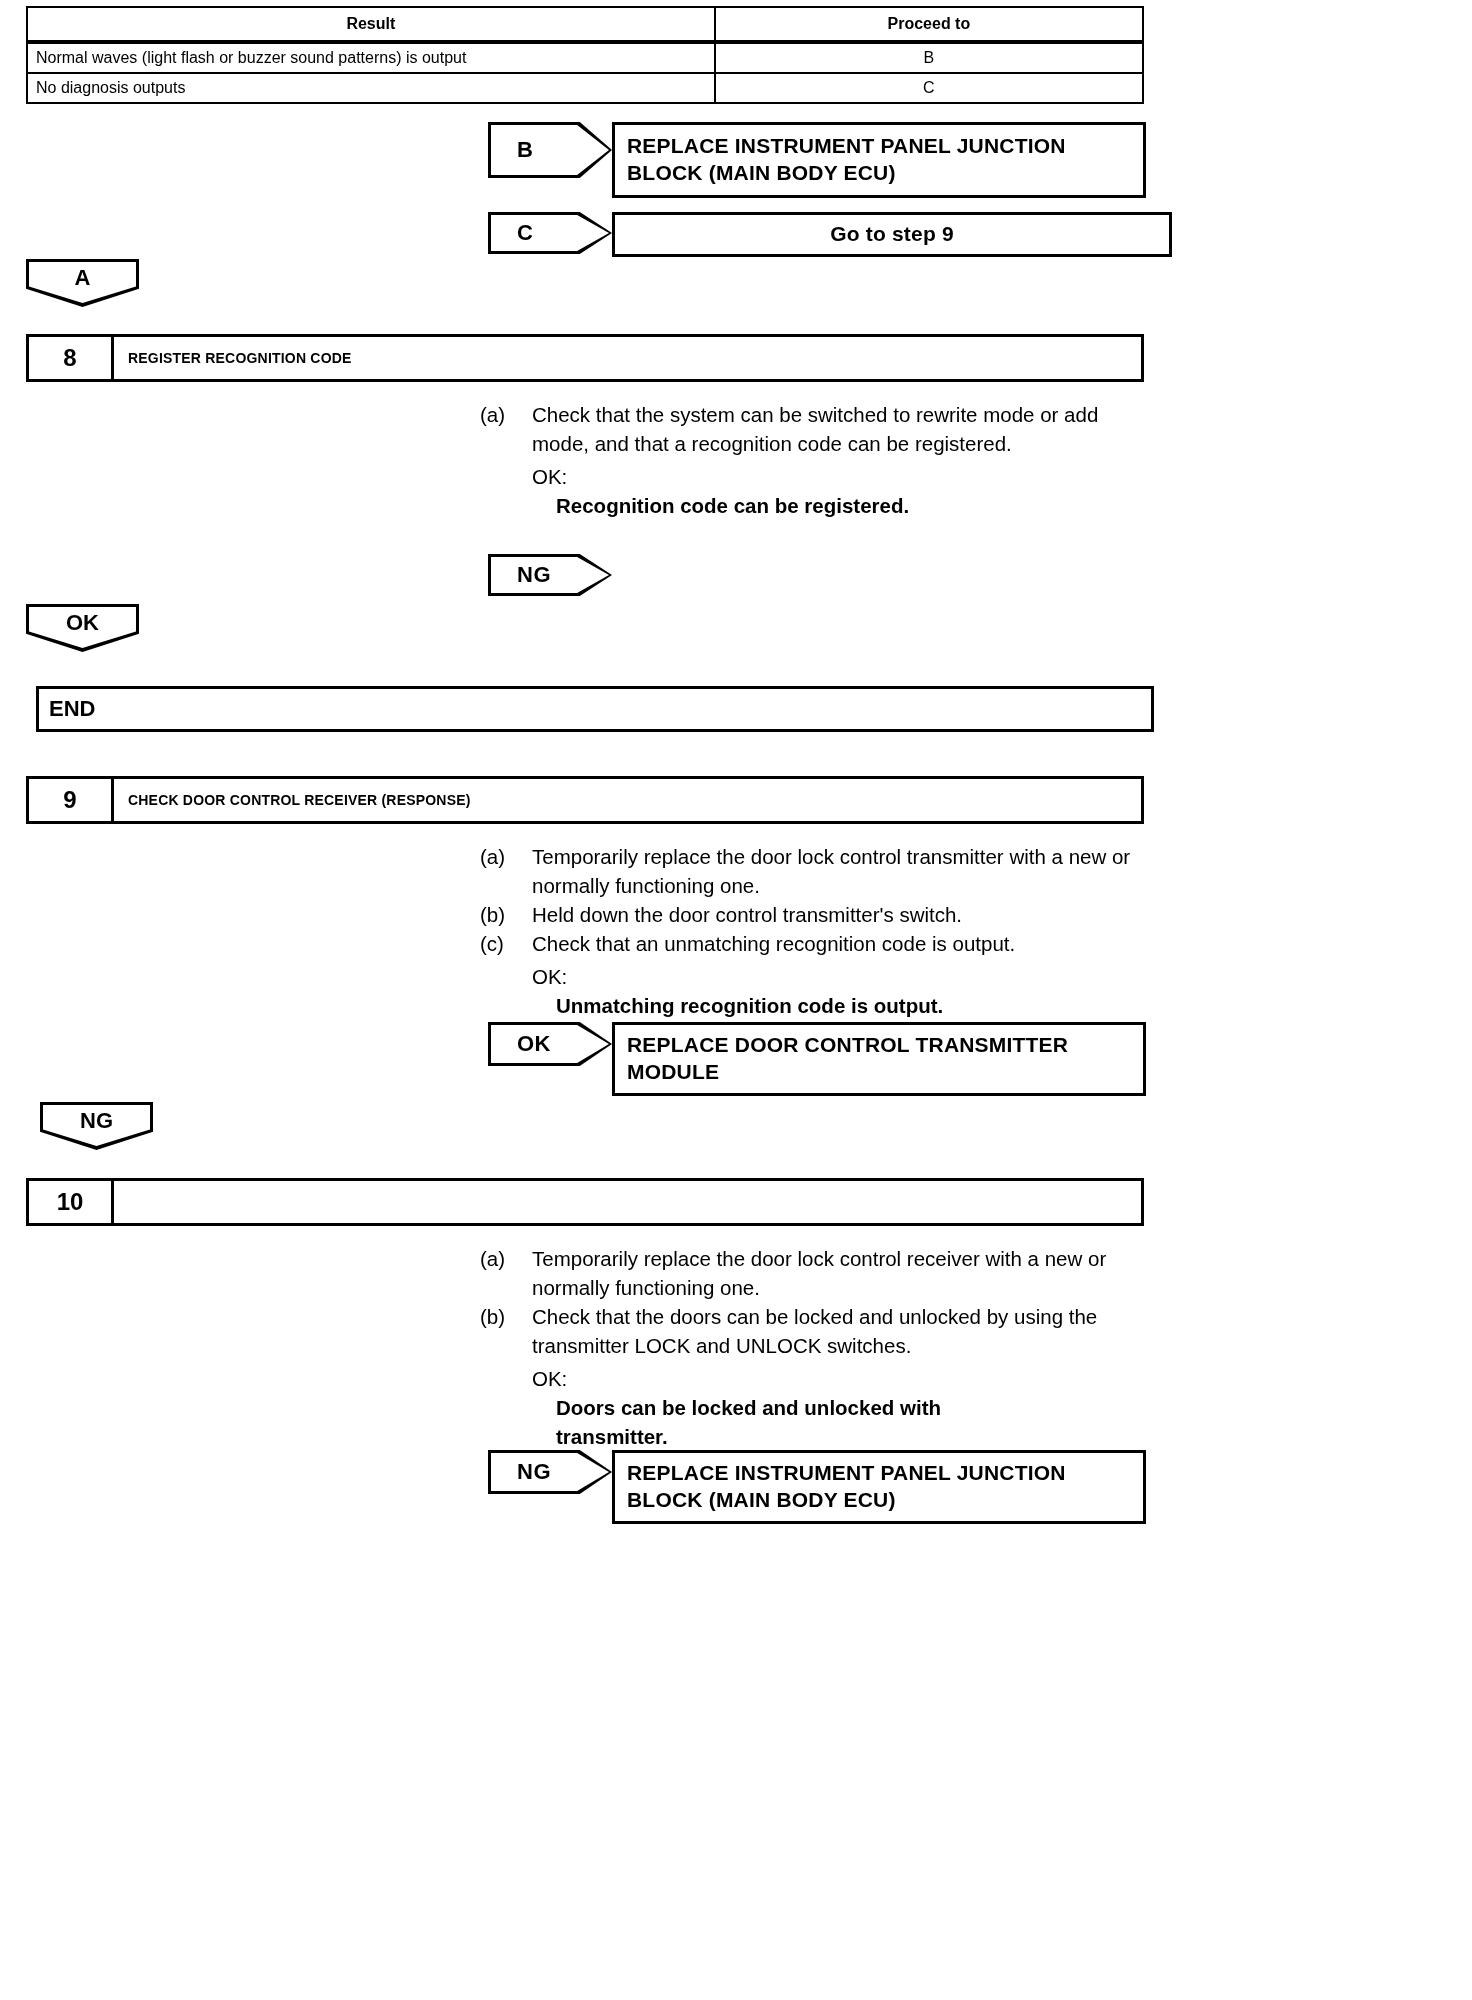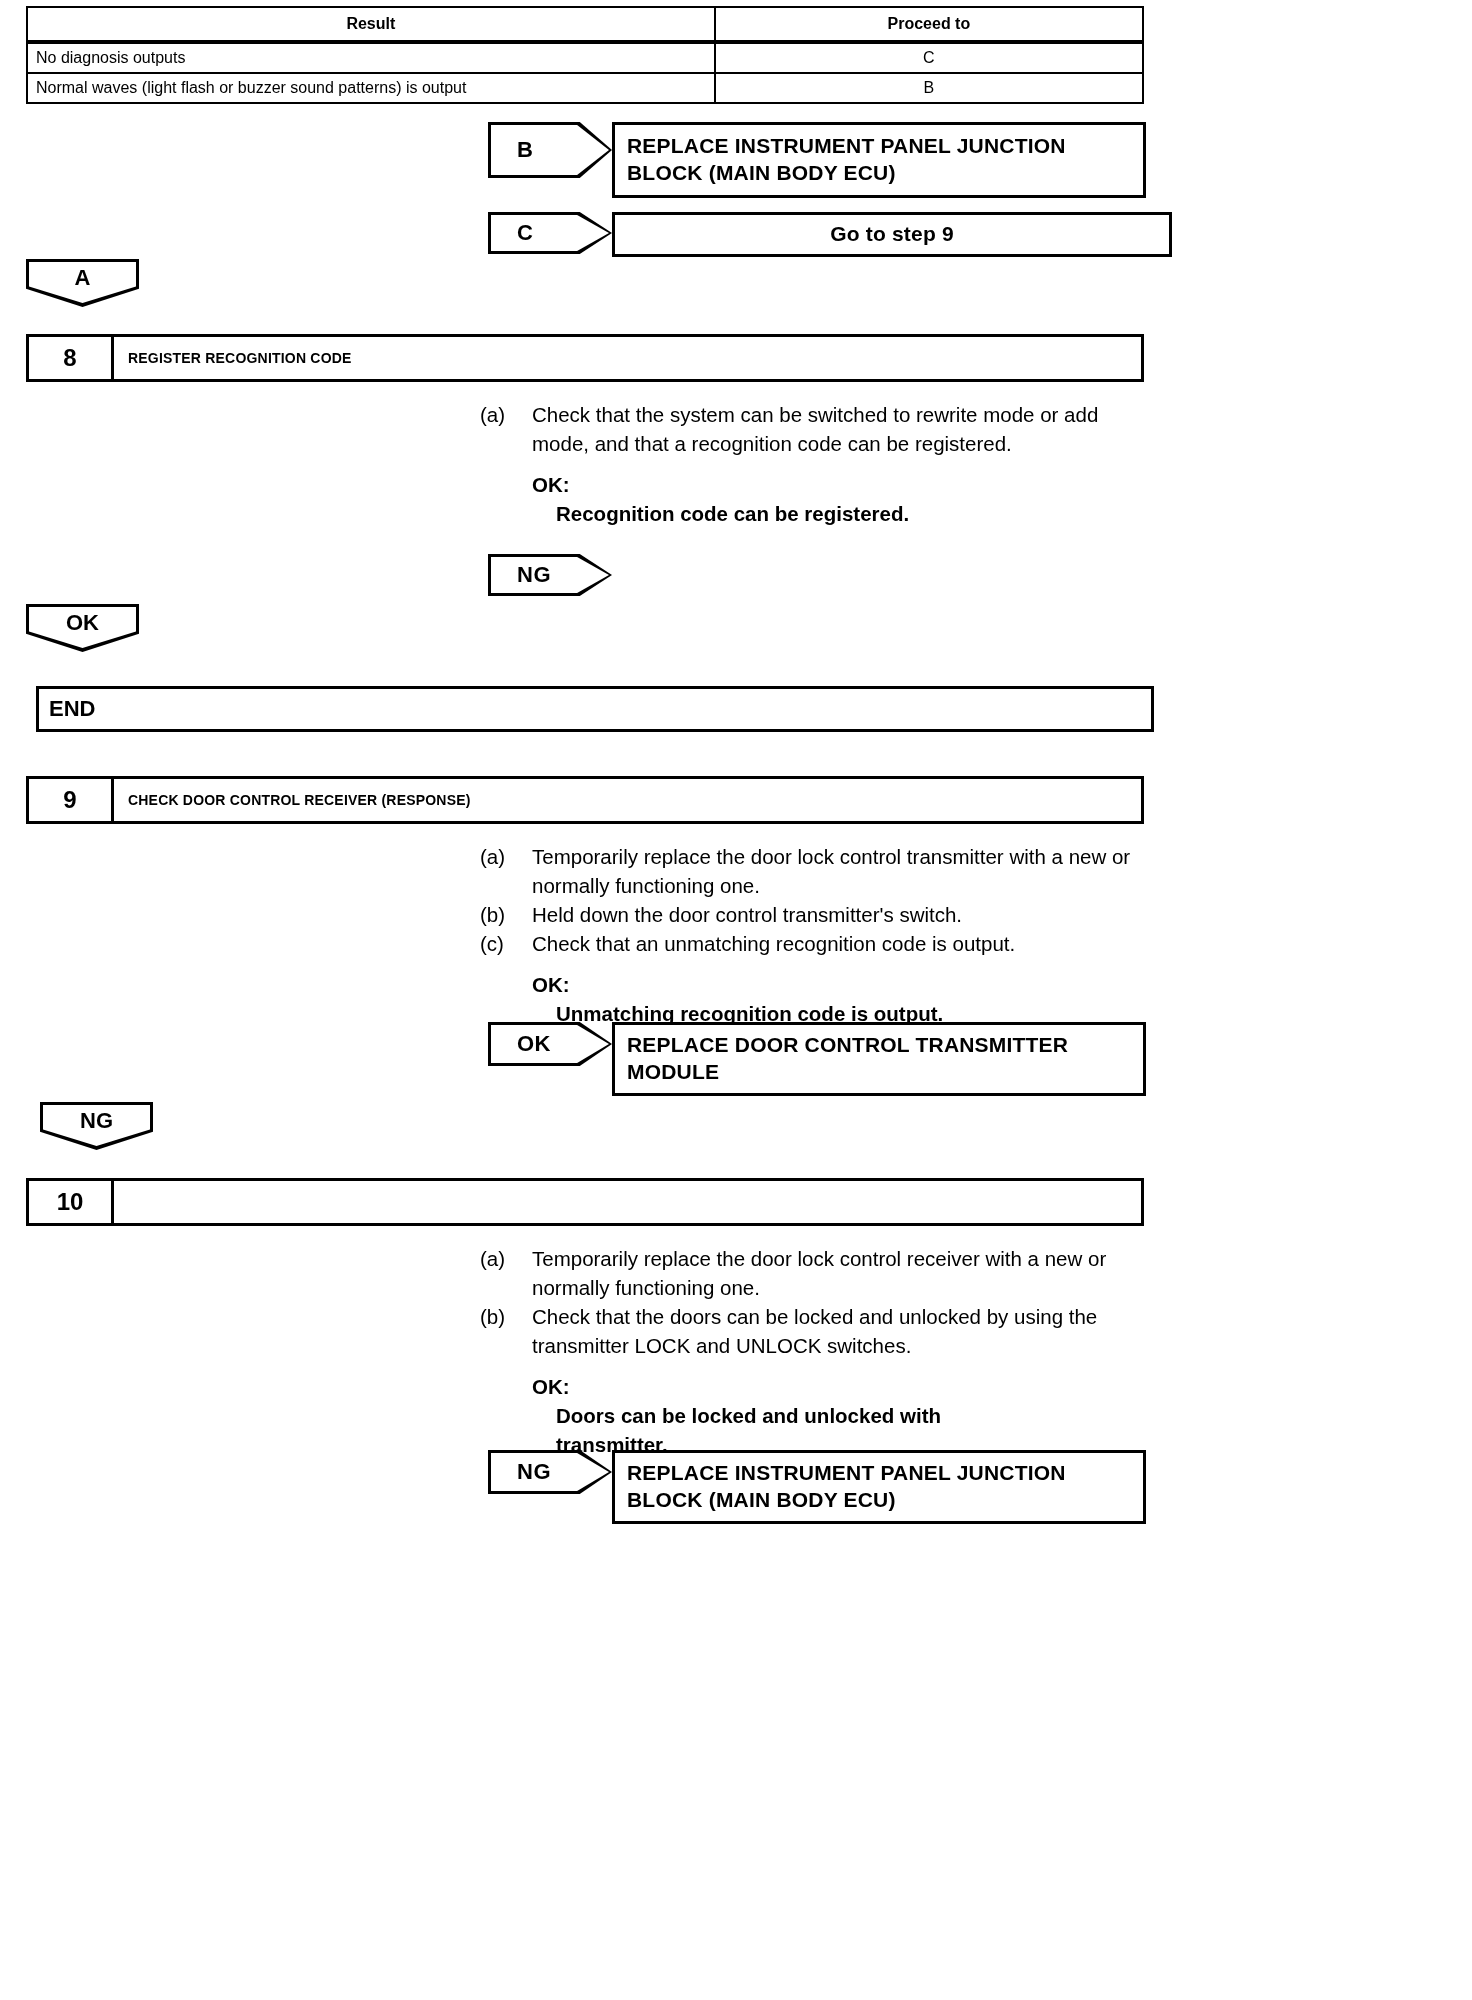--- a/index.html
+++ b/index.html
@@ -196,22 +196,22 @@
   }
   .proc-label {
     width: 52px;
     flex: 0 0 52px;
     text-align: left;
   }
   .proc-text {
     flex: 1;
   }
   .proc-ok {
-    font-weight: bold;
-    margin-top: 12px;
+    font-weight: normal;
+    margin-top: 4px;
     padding-left: 52px;
   }
   .proc-ok-val {
     font-weight: bold;
     padding-left: 76px;
     line-height: 29px;
   }
 </style>
 </head>
 <body>
@@ -220,27 +220,27 @@
 
   <table class="result-table">
     <thead>
       <tr>
         <th class="col-result">Result</th>
         <th class="col-proceed">Proceed to</th>
       </tr>
     </thead>
     <tbody>
       <tr>
+        <td class="res">Normal waves (light flash or buzzer sound patterns) is output</td>
+        <td class="proceed">B</td>
+      </tr>
+      <tr>
         <td class="res">No diagnosis outputs</td>
         <td class="proceed">C</td>
       </tr>
-      <tr>
-        <td class="res">Normal waves (light flash or buzzer sound patterns) is output</td>
-        <td class="proceed">B</td>
-      </tr>
     </tbody>
   </table>
 
   <div class="row" style="left:488px; top:122px;">
     <div class="tag-right" style="width:124px; min-height:56px;">
       <div class="inner"></div>
       <span class="txt">B</span>
     </div>
     <div class="action-box" style="width:534px; min-height:76px;">REPLACE INSTRUMENT PANEL JUNCTION BLOCK (MAIN BODY ECU)</div>
   </div>

